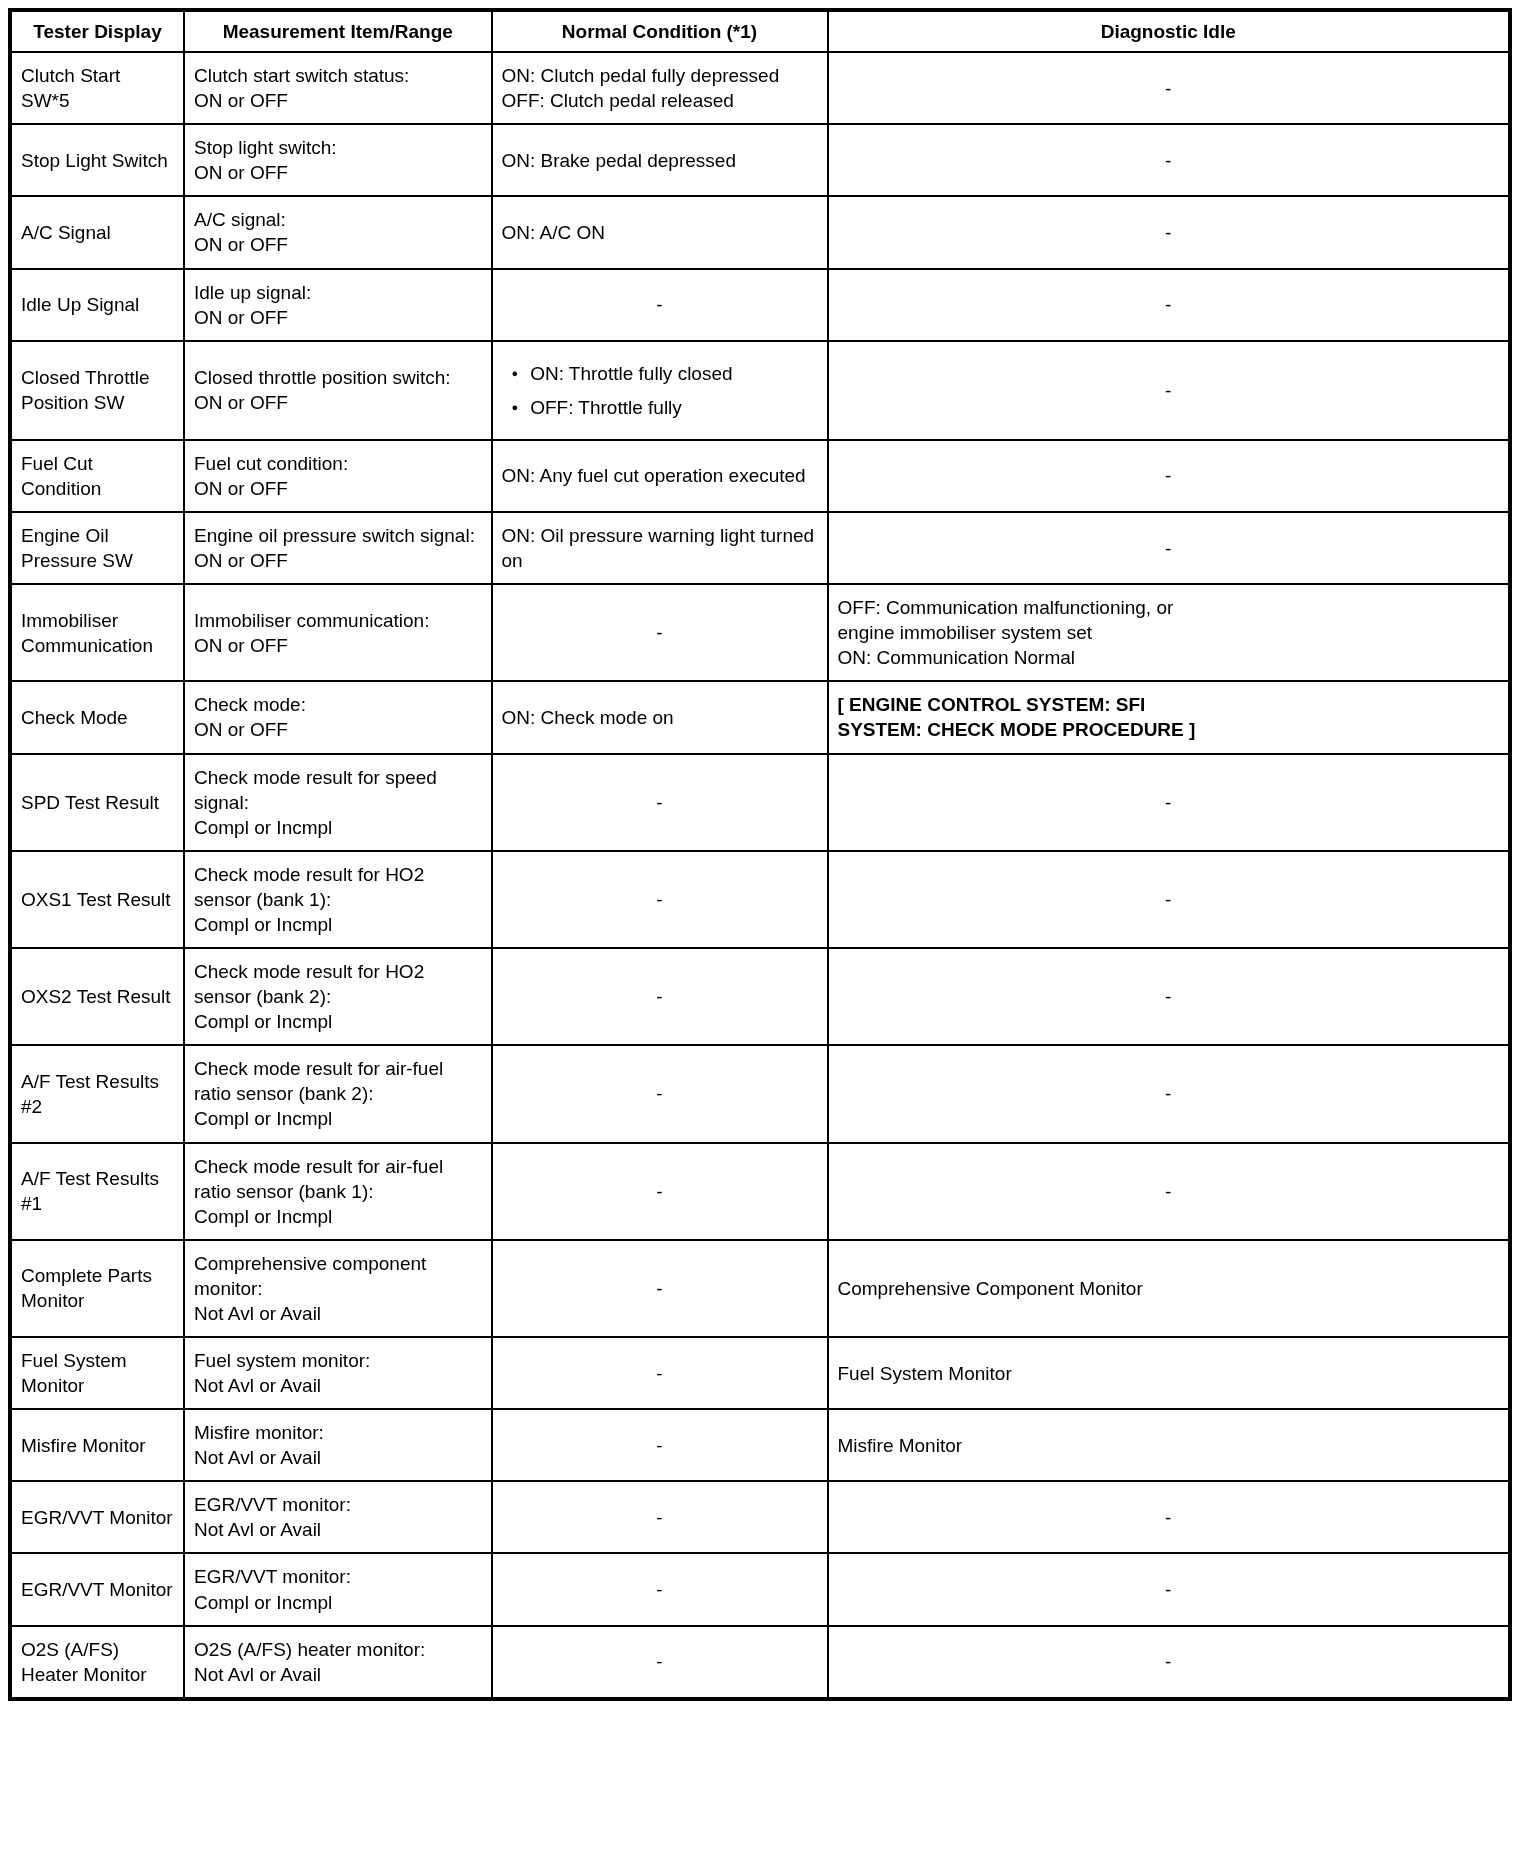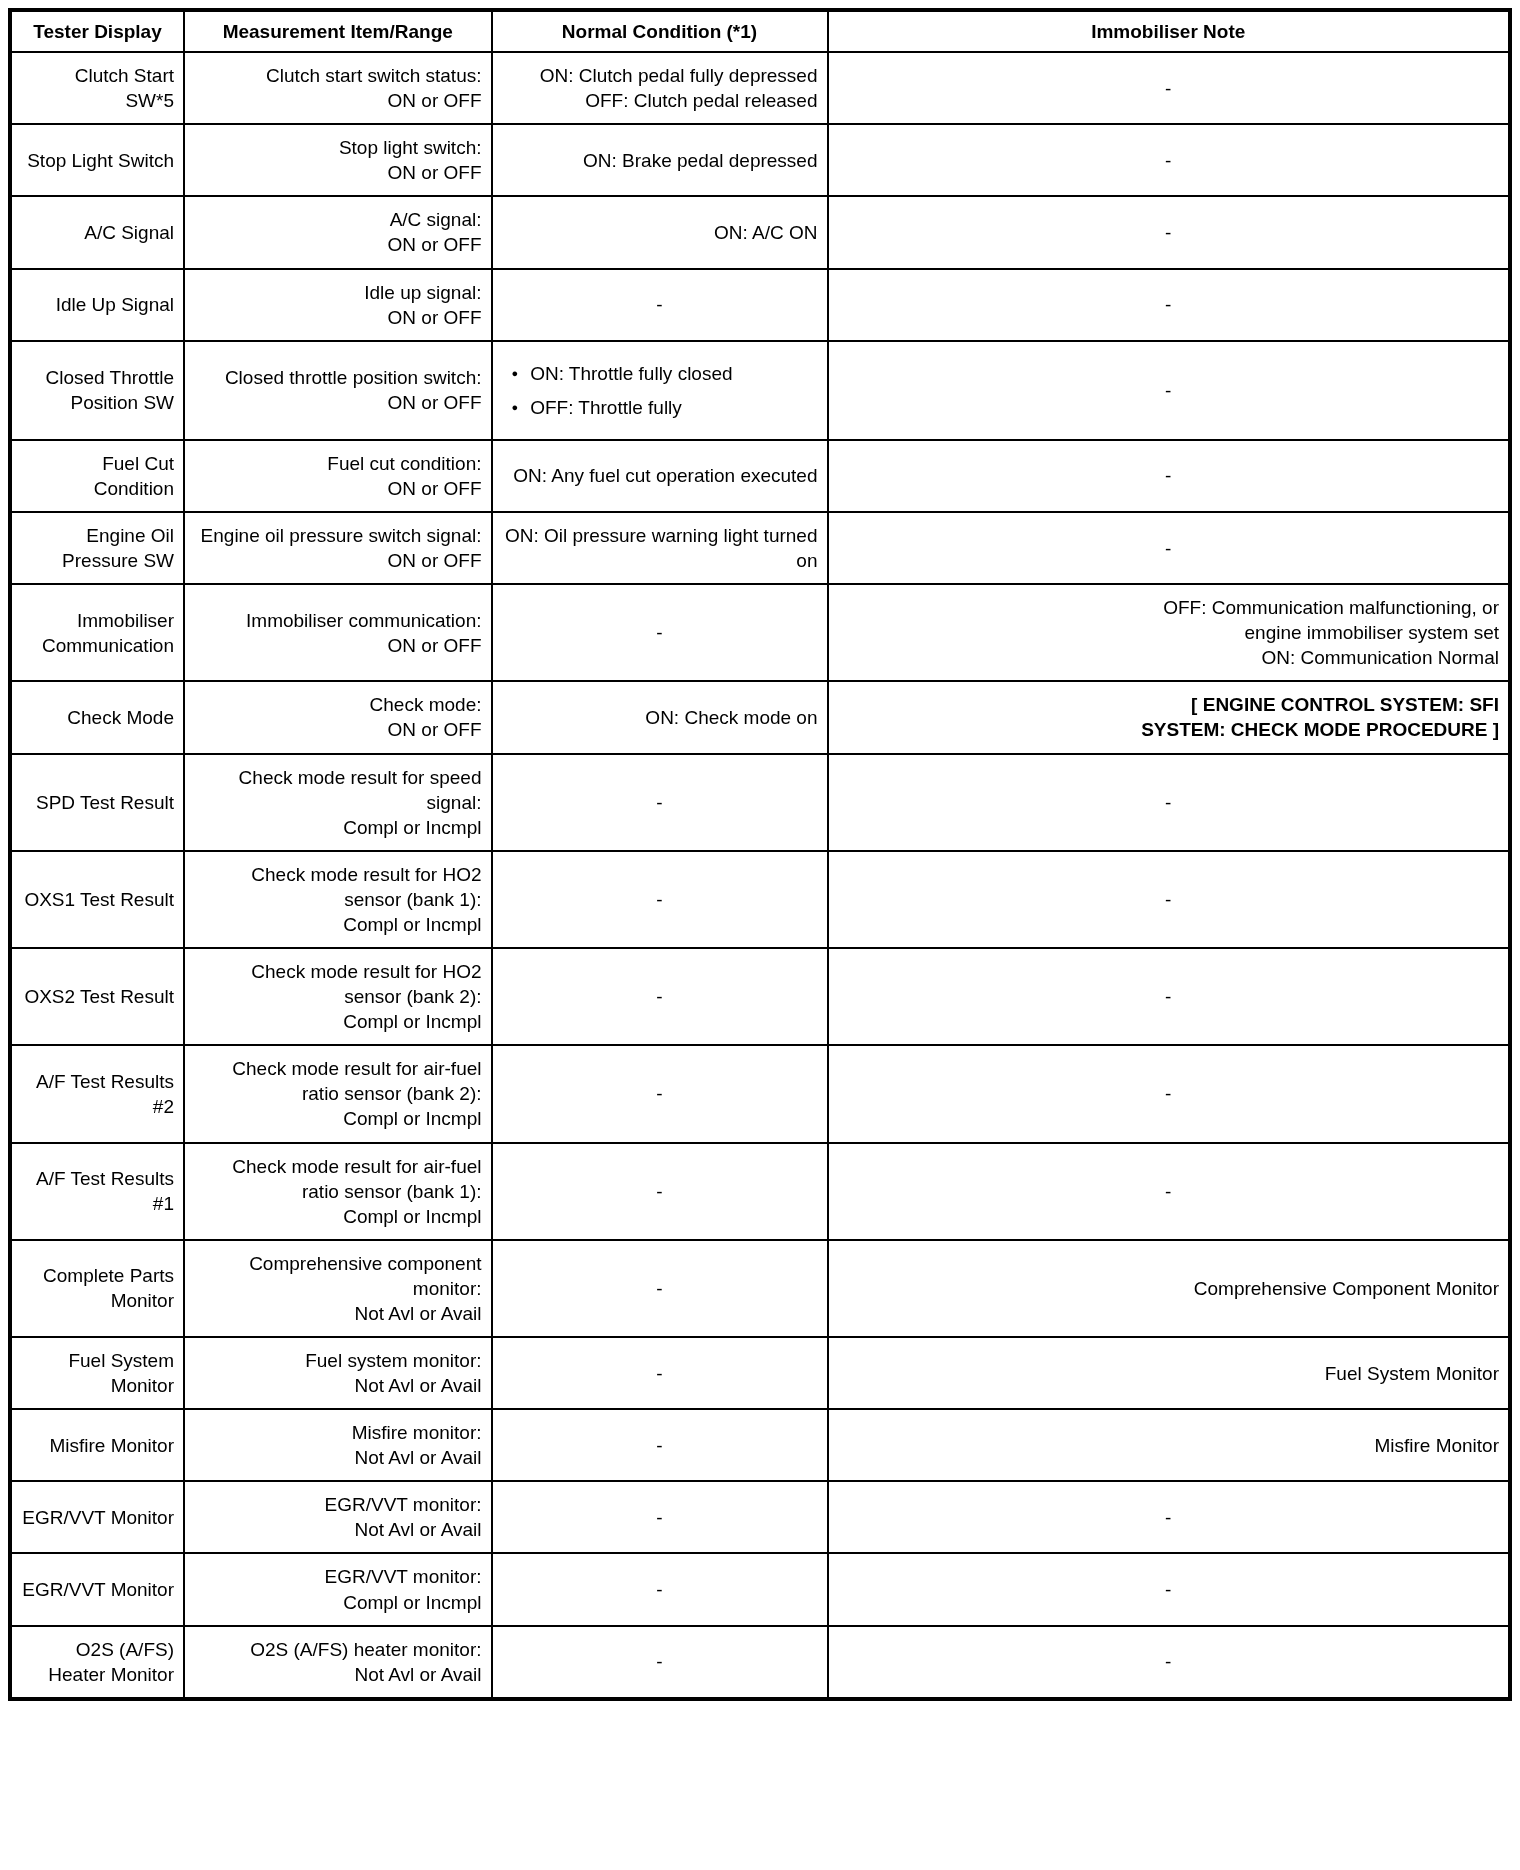--- a/index.html
+++ b/index.html
@@ -32,21 +32,21 @@
     line-height: 1.32;
     vertical-align: middle;
     padding: 10px 9px;
     word-wrap: break-word;
   }
   th {
     font-weight: bold;
     text-align: center;
     padding: 7px 6px;
   }
-  td.left   { text-align: right; }
+  td.left   { text-align: left; }
   td.center { text-align: center; }
   td.bold   { font-weight: bold; }
   .line { }
   .bullet-item {
     display: flex;
     align-items: flex-start;
     gap: 12px;
     margin: 9px 0;
     padding-left: 10px;
   }
@@ -65,21 +65,21 @@
       <col class="c1">
         <col class="c2">
         <col class="c3">
         <col class="c4">
     </colgroup>
     <thead>
       <tr>
           <th>Tester Display</th>
           <th>Measurement Item/Range</th>
           <th>Normal Condition (*1)</th>
-          <th>Immobiliser Note</th>
+          <th>Diagnostic Idle</th>
         </tr>
     </thead>
     <tbody>
         <tr>
           <td class="left">Clutch Start SW*5</td>
           <td class="left">
             <div class="line">Clutch start switch status:</div>
             <div class="line">ON or OFF</div>
           </td>
           <td class="left">

